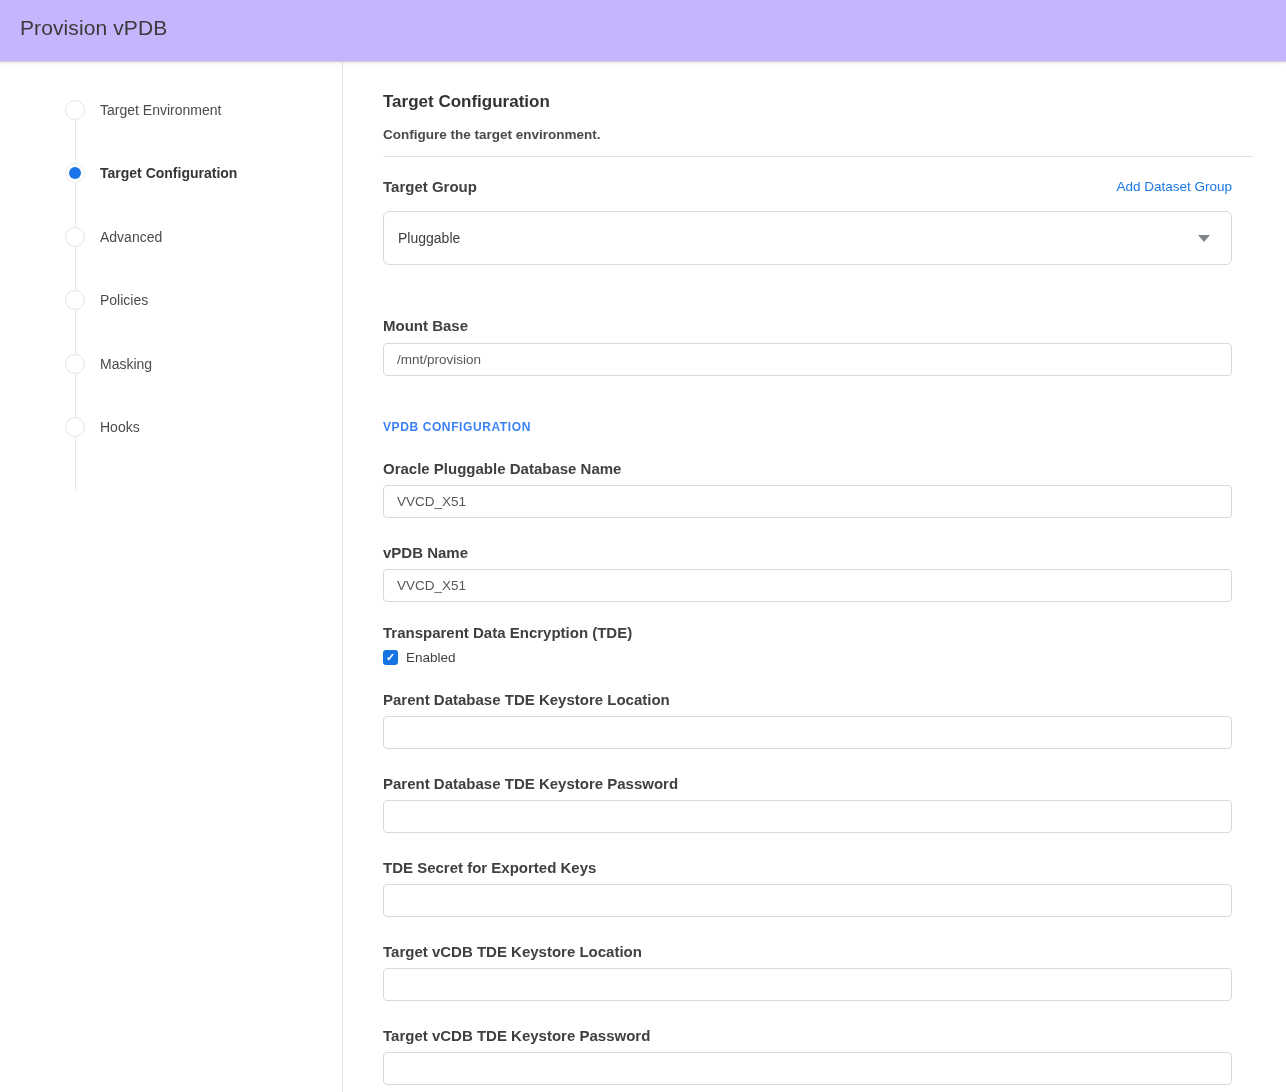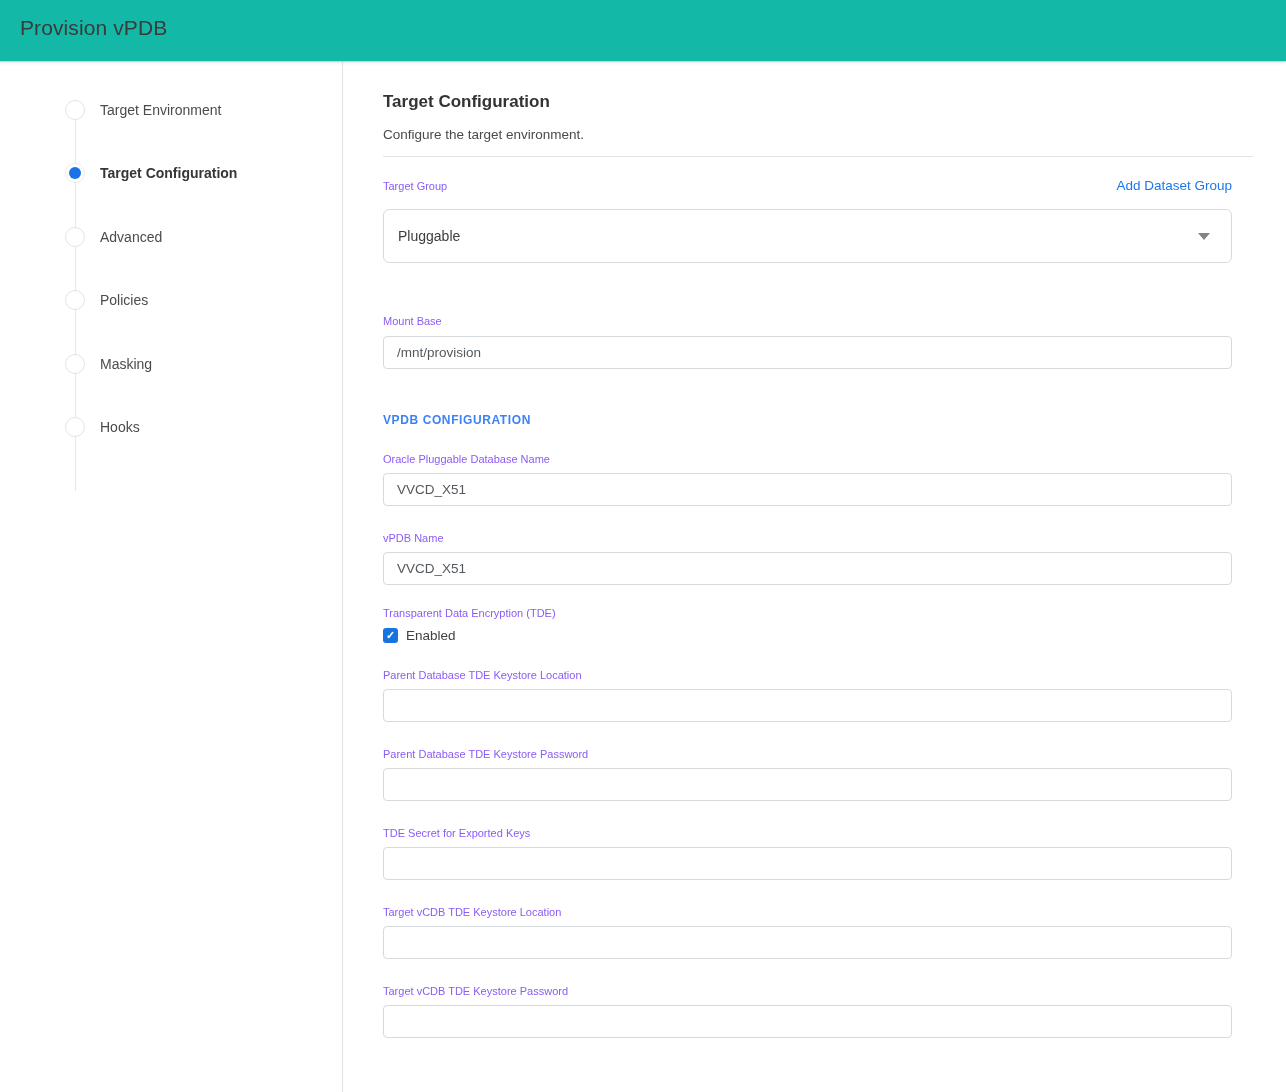--- a/index.html
+++ b/index.html
@@ -12,21 +12,21 @@
   }
   .page { width:1286px; height:1092px; display:flex; flex-direction:column; }
 
   
   .app-header {
     height:62px; flex:0 0 62px;
     display:flex; align-items:center;
     padding:0 24px 6px 20px;
     border-bottom:1px solid #cfcfcf;
     box-shadow:0 1px 3px rgba(0,0,0,0.10);
-    position:relative; z-index:2; background:#14b8a6;
+    position:relative; z-index:2; background:#c4b5fd;
   }
   .app-title { font-size:21px; font-weight:400; color:#3a3a3a; letter-spacing:0.1px; }
 
   
   .body-wrap { flex:1; display:flex; min-height:0;border-radius:11px; }
 
   
   .stepper {
     width:343px; flex:0 0 343px;
     border-right:1px solid #e2e2e2;
@@ -54,28 +54,28 @@
   .step-label { margin-left:15px; font-size:14px; color:#4b4b4b; }
   .step.active .step-label { font-weight:bold; color:#363636; }
 
   
   .main {
     padding:30px 0 0 40px;
     width:889px;
   }
   .content { width:849px; }
   .panel-title { font-size:17px; font-weight:bold; color:#333333; }
-  .panel-subtitle { font-size:13.5px; color:#4a4a4a; margin-top:15px; }
+  .panel-subtitle { font-size:13.5px; color:#4a4a4a; margin-top:15px;font-weight:bold; }
   .panel-divider { border:none; border-top:1px solid #e3e3e3; margin:14px 0 0 0; width:870px; }
 
   .row-between {
     display:flex; justify-content:space-between; align-items:center;
     margin-top:21px;
   }
-  .field-label { font-size:11px; font-weight:normal; color:#8b5cf6; display:block; }
+  .field-label { font-size:15px; font-weight:bold; color:#404040; display:block; }
   .link { font-size:13.5px; color:#1a78e8; text-decoration:none; cursor:pointer; }
 
   .select-box {
     margin-top:16px; height:54px; width:100%;
     border:1px solid #d6dbdf; border-radius:6px;
     display:flex; align-items:center;
     padding:0 20px 0 14px; position:relative;
     background:#fff; cursor:pointer;
   }
   .select-value { font-size:14px; color:#3c4043; }

